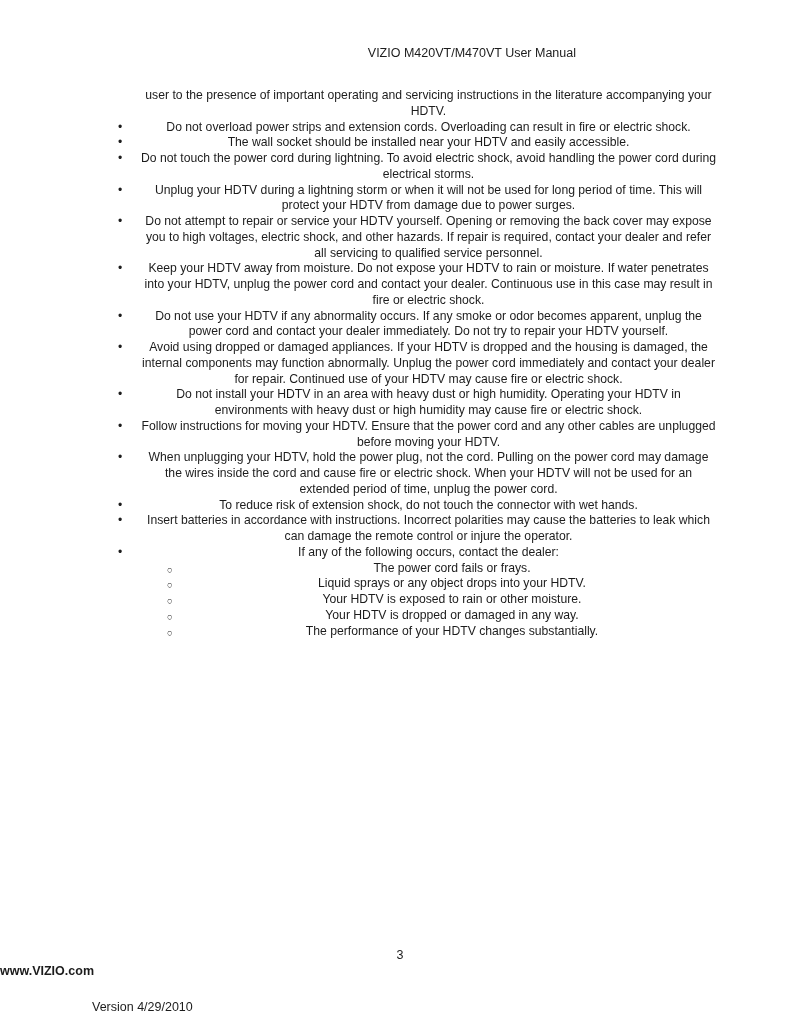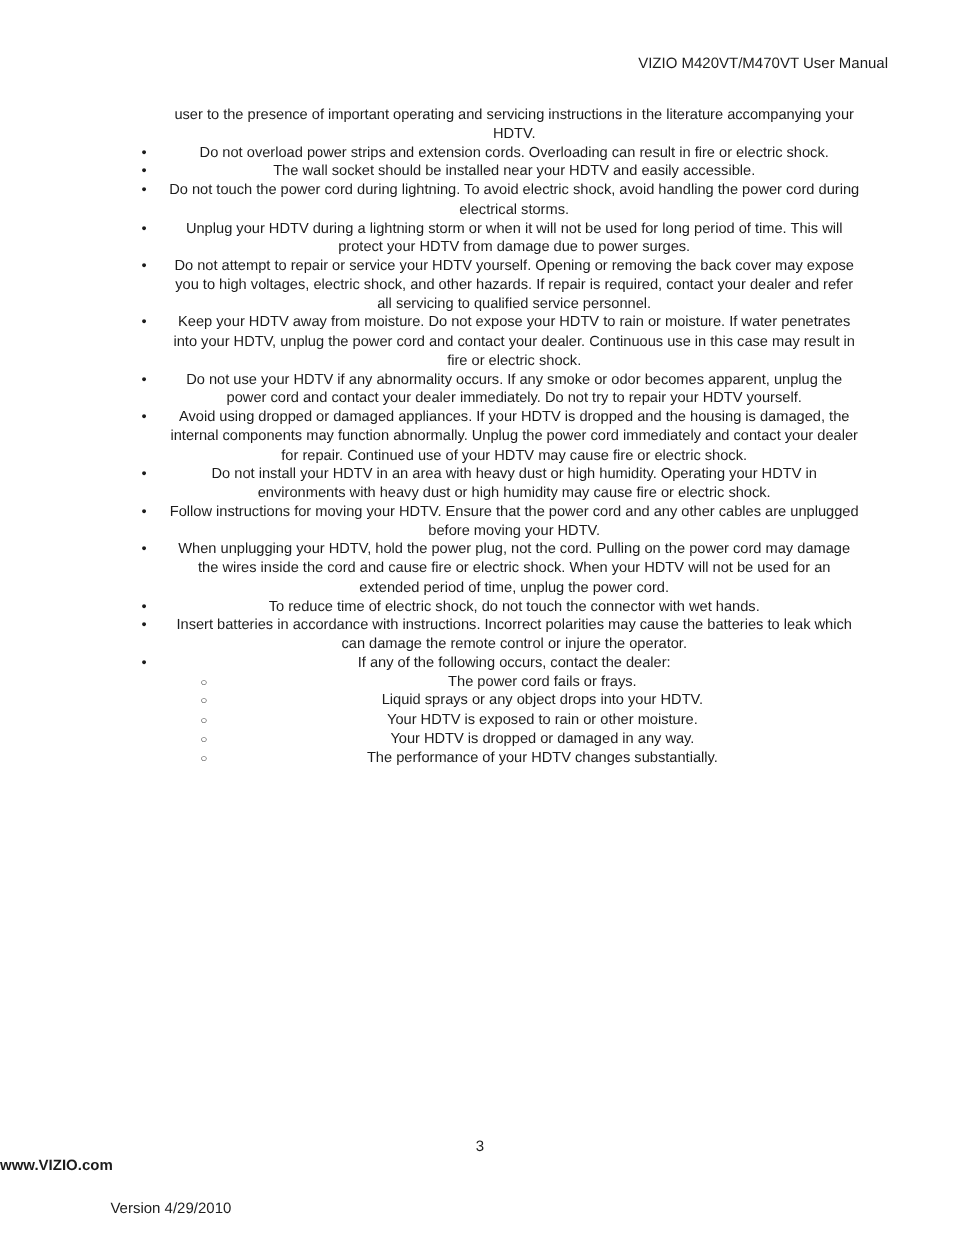--- a/index.html
+++ b/index.html
@@ -15,21 +15,21 @@
     font-family: "Liberation Sans", sans-serif;
     font-size: 12.2px;
     line-height: 15.75px;
     color: #1c1c1c;
     overflow: hidden;
   }
   .header {
     position: absolute;
     top: 46px;
     left: 0;
-    width: 740px;
+    width: 576px;
     text-align: right;
     font-size: 12.5px;
     white-space: nowrap;
   }
   .content {
     position: absolute;
     top: 88px;
     left: 141px;
     width: 575px;
     text-align: center;
@@ -105,21 +105,21 @@
       <li>The wall socket should be installed near your HDTV and easily accessible.</li>
       <li>Do not touch the power cord during lightning. To avoid electric shock, avoid handling the power cord during electrical storms.</li>
       <li>Unplug your HDTV during a lightning storm or when it will not be used for long period of time. This will protect your HDTV from damage due to power surges.</li>
       <li>Do not attempt to repair or service your HDTV yourself. Opening or removing the back cover may expose you to high voltages, electric shock, and other hazards. If repair is required, contact your dealer and refer all servicing to qualified service personnel.</li>
       <li>Keep your HDTV away from moisture. Do not expose your HDTV to rain or moisture. If water penetrates into your HDTV, unplug the power cord and contact your dealer. Continuous use in this case may result in fire or electric shock.</li>
       <li>Do not use your HDTV if any abnormality occurs. If any smoke or odor becomes apparent, unplug the power cord and contact your dealer immediately. Do not try to repair your HDTV yourself.</li>
       <li>Avoid using dropped or damaged appliances. If your HDTV is dropped and the housing is damaged, the internal components may function abnormally. Unplug the power cord immediately and contact your dealer for repair.  Continued use of your HDTV may cause fire or electric shock.</li>
       <li>Do not install your HDTV in an area with heavy dust or high humidity. Operating your HDTV in environments with heavy dust or high humidity may cause fire or electric shock.</li>
       <li>Follow instructions for moving your HDTV. Ensure that the power cord and any other cables are unplugged before moving your HDTV.</li>
       <li>When unplugging your HDTV, hold the power plug, not the cord. Pulling on the power cord may damage the wires inside the cord and cause fire or electric shock. When your HDTV will not be used for an extended period of time, unplug the power cord.</li>
-      <li>To reduce time of electric shock, do not touch the connector with wet hands.</li>
+      <li>To reduce risk of extension shock, do not touch the connector with wet hands.</li>
       <li>Insert batteries in accordance with instructions. Incorrect polarities may cause the batteries to leak which can damage the remote control or injure the operator.</li>
       <li>If any of the following occurs, contact the dealer:</li>
     </ul>
 
     <ul class="sub-bullets">
       <li>The power cord fails or frays.</li>
       <li>Liquid sprays or any object drops into your HDTV.</li>
       <li>Your HDTV is exposed to rain or other moisture.</li>
       <li>Your HDTV is dropped or damaged in any way.</li>
       <li>The performance of your HDTV changes substantially.</li>

